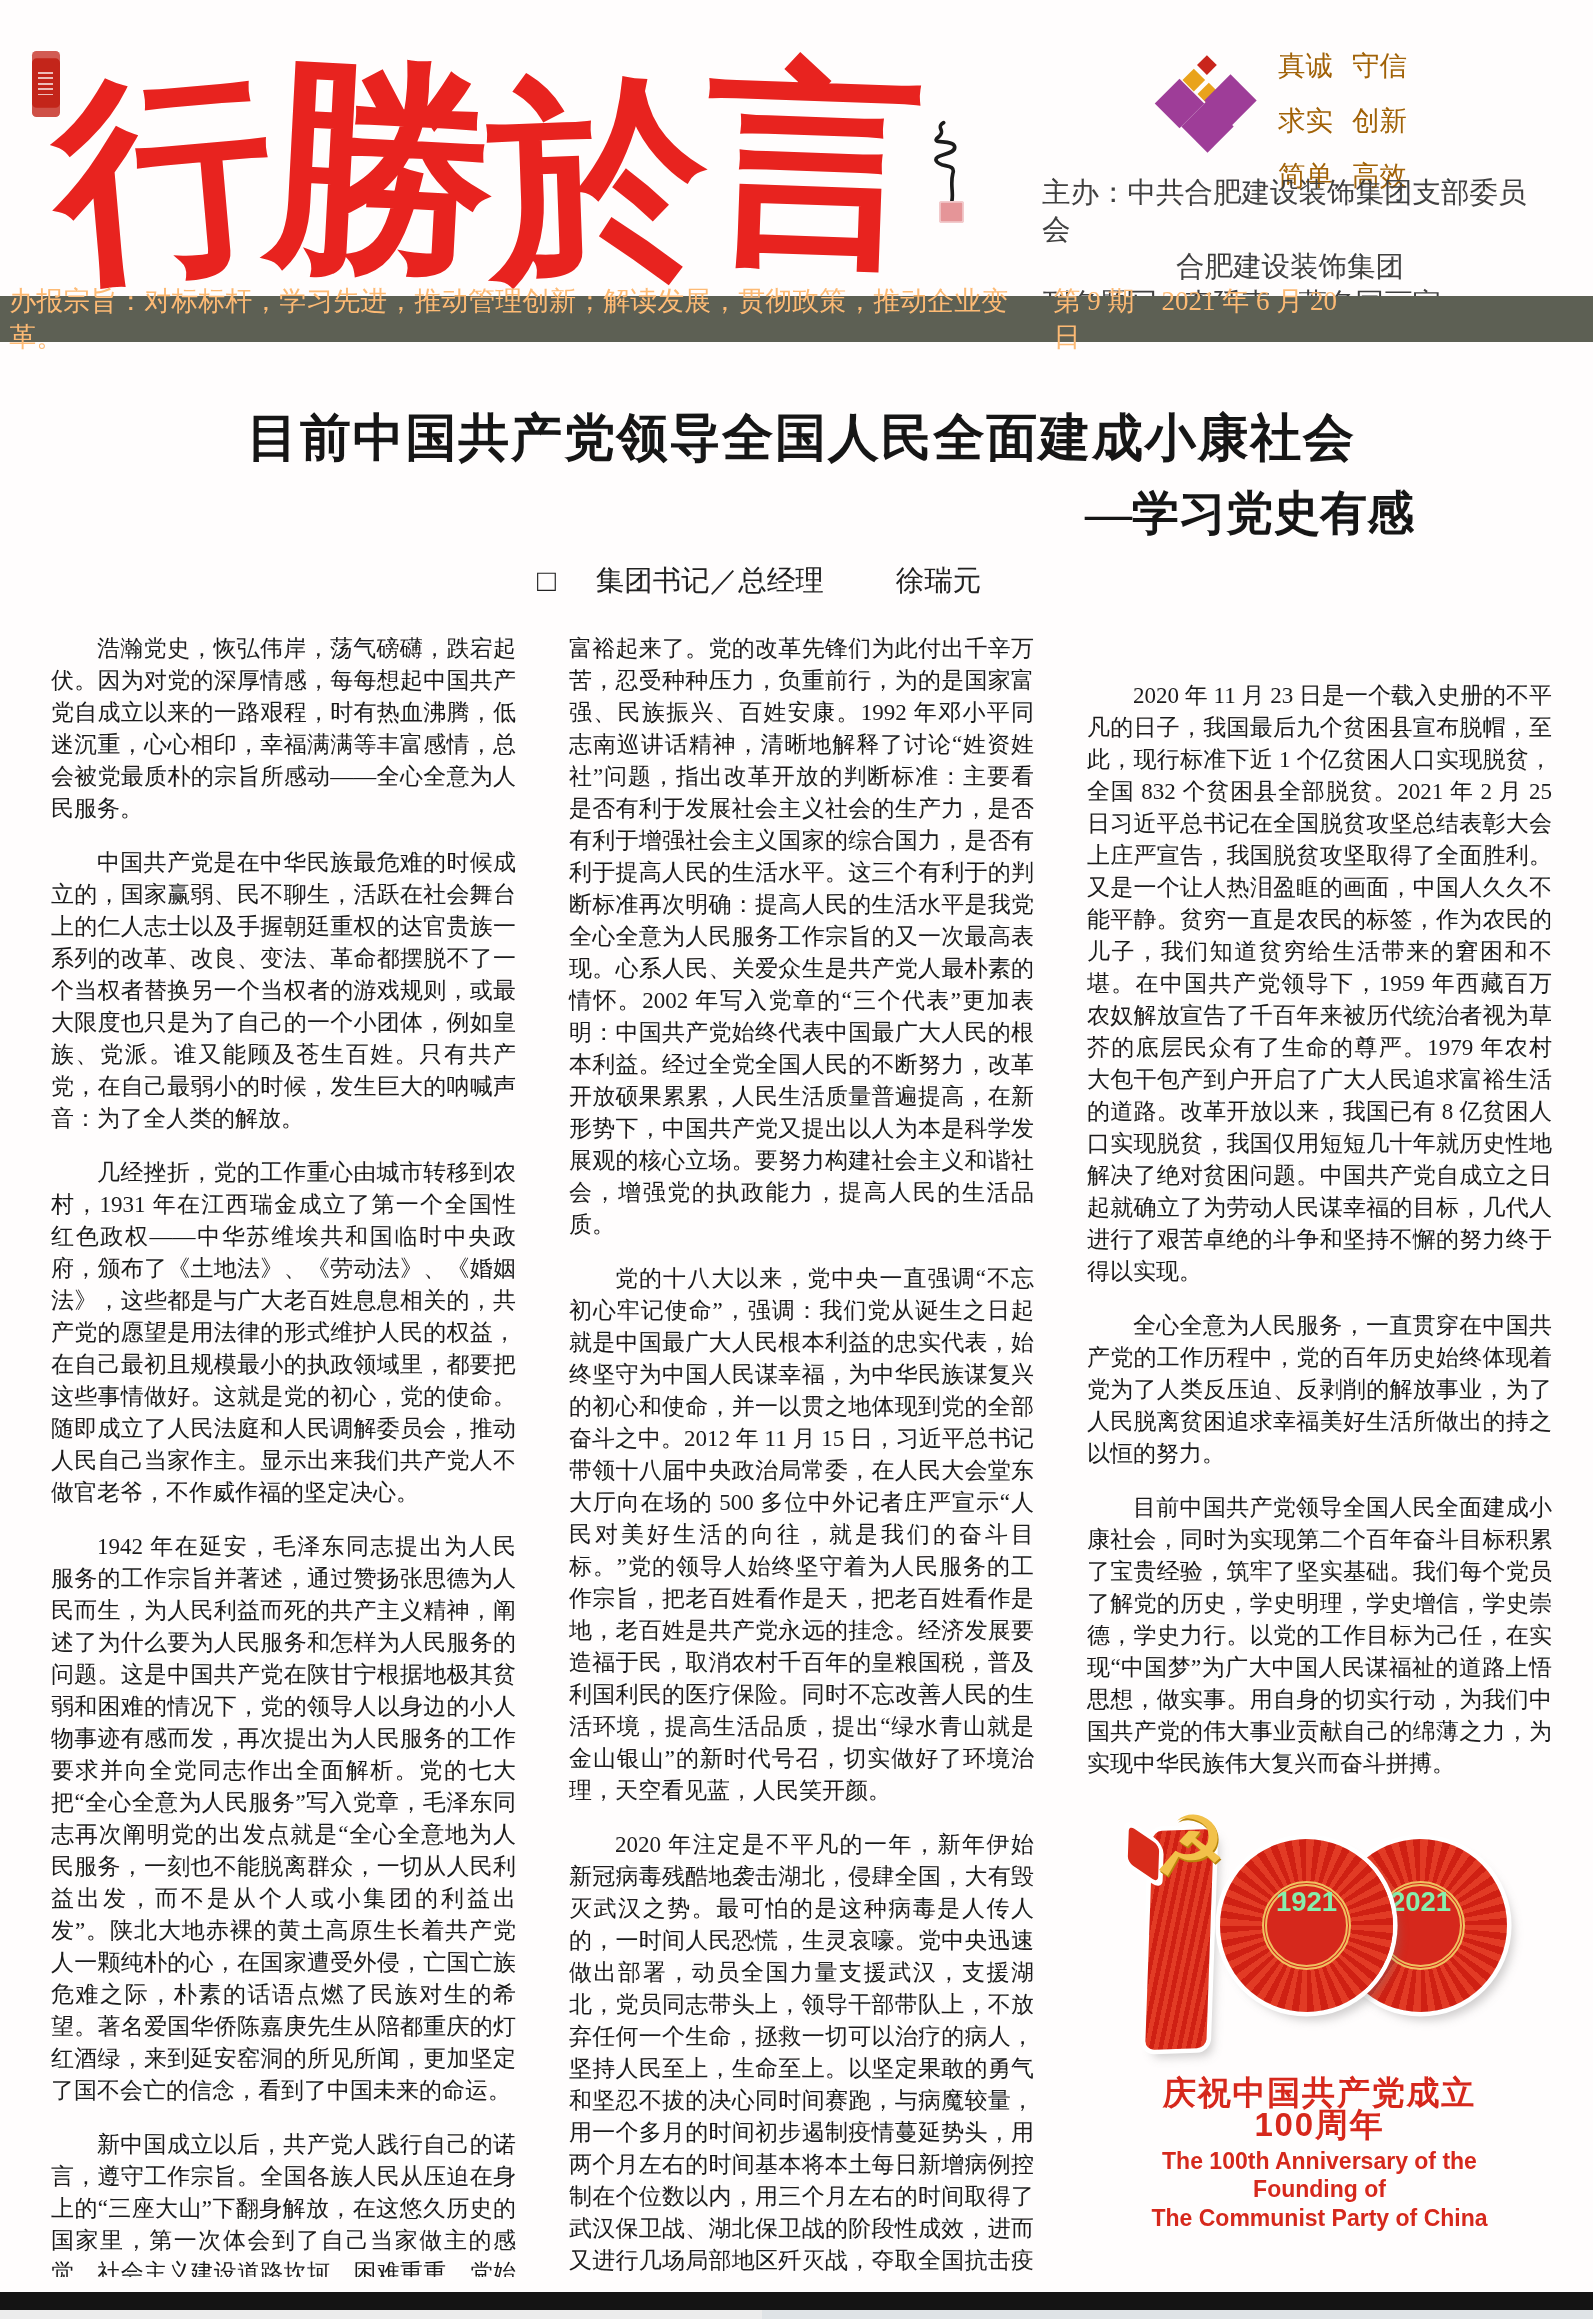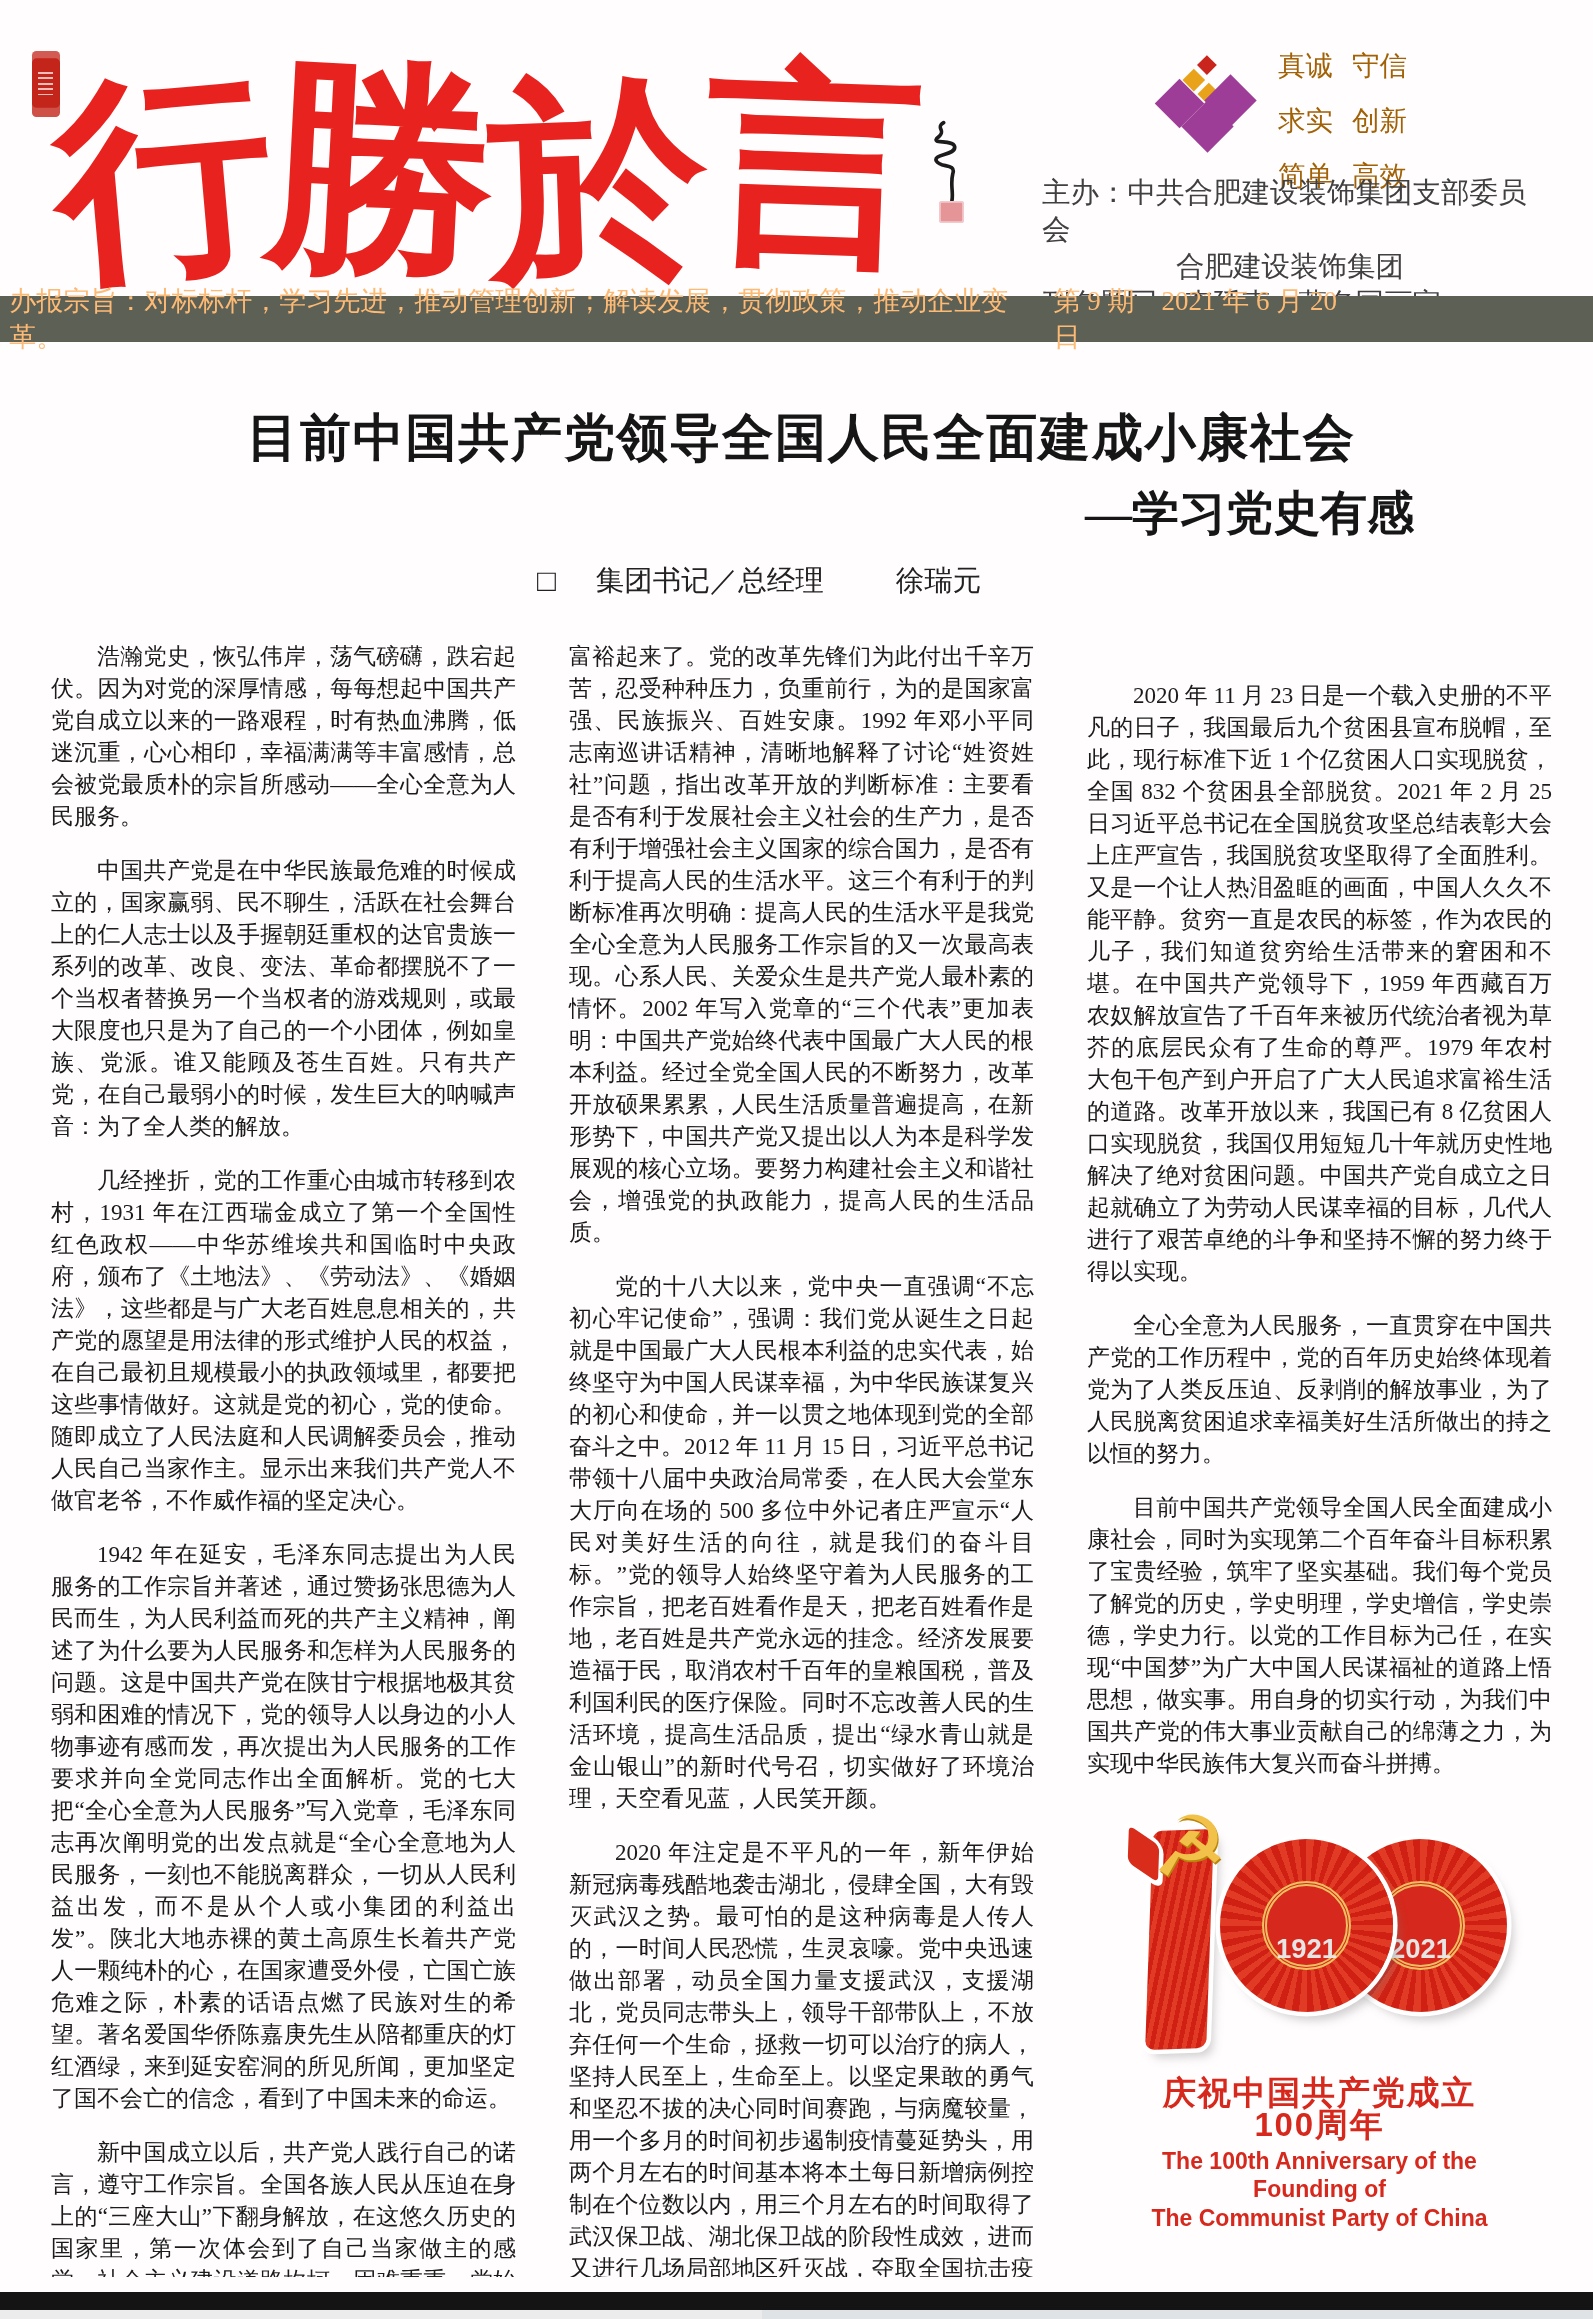--- a/index.html
+++ b/index.html
@@ -45,43 +45,43 @@
   .t1{font-size:51px;font-weight:bold;color:#161616;text-align:center;letter-spacing:1.8px;margin:0;}
   .t2{font-size:47px;font-weight:bold;color:#161616;text-align:right;padding-right:138px;margin:9.2px 0 0;}
   .byline{position:absolute;left:537px;top:562px;display:flex;align-items:center;font-size:28.5px;color:#222;}
   .byline .box{font-size:31px;margin-right:40px;}
   .byline .role{margin-right:72px;}
 
   
   .columns{position:absolute;left:51px;top:629px;width:1501px;height:1648px;overflow:hidden;
         display:flex;gap:53px;}
   .col{flex:1;font-size:23px;line-height:32px;text-align:justify;color:#1b1b1b;}
-  .col p.para{margin:12px 0 22px;}
+  .col p.para{margin:4px 0 22px;}
   .col p.indent{text-indent:2em;}
   .col p.topgap{margin-top:51px;}
 
   
   .anniv{position:relative;width:349px;margin:44px auto 0;}
   .anniv-art{position:relative;width:349px;height:231px;}
   .one{position:absolute;left:3.7px;top:5.5px;width:61px;height:219px;border-radius:9.2px;
         background:repeating-linear-gradient(100deg,#e23b25 0 4.6px,#cf2013 4.6px 9.2px);
         transform:skewX(-4deg) rotate(-2deg);
         box-shadow:0 0 0 4.6px #fff, 6.4px 8.3px 9.2px rgba(120,120,120,.35);}
   .one:before{content:"";position:absolute;left:-24px;top:3.7px;width:31px;height:37px;
         background:#d92c1b;transform:skewY(35deg);border-radius:5.5px;box-shadow:0 0 0 4.6px #fff;}
   .hs{position:absolute;left:7.3px;top:7.3px;font-family:"DejaVu Sans",sans-serif;font-size:84px;
         color:#f2c14a;text-shadow:0.9px 1.8px 0 #b8860b;z-index:3;}
   .ring{position:absolute;top:14.7px;width:173px;height:173px;border-radius:50%;
         background:repeating-conic-gradient(#e23b25 0deg 5deg,#cf2013 5deg 10deg);
         box-shadow:0 0 0 4.6px #fff, 6.4px 8.3px 9.2px rgba(120,120,120,.35);}
   .ring.r1{left:75px;z-index:2;}
   .ring.r2{left:189px;z-index:1;}
   .hole{position:absolute;inset:42px;border-radius:50%;background:#d6281c;
-        border:5.5px double #f0c060;display:flex;align-items:flex-end;justify-content:center;
-        color:#e5e5e5;font-size:27.5px;font-weight:bold;font-family:"Liberation Sans",sans-serif;}
+        border:5.5px double #f0c060;display:flex;align-items:flex-start;justify-content:center;
+        color:#86efac;font-size:27.5px;font-weight:bold;font-family:"Liberation Sans",sans-serif;}
   .anniv-cn{margin-top:22px;text-align:center;color:#d6281c;font-weight:bold;font-size:33px;
         letter-spacing:1.8px;font-family:"Liberation Sans",sans-serif;}
   .anniv-en{margin-top:5.5px;text-align:center;color:#d6281c;font-weight:bold;font-size:23px;
         line-height:1.25;font-family:"Liberation Sans",sans-serif;}
 
   
   .botbar{position:absolute;left:0;top:2292px;width:1593px;height:18.4px;background:#141414;}
   .botstrip-l{position:absolute;left:0;top:2310px;width:762px;height:9.2px;background:#ececec;}
   .botstrip-r{position:absolute;left:762px;top:2310px;width:831px;height:9.2px;background:#dfe3e6;}
 </style>

